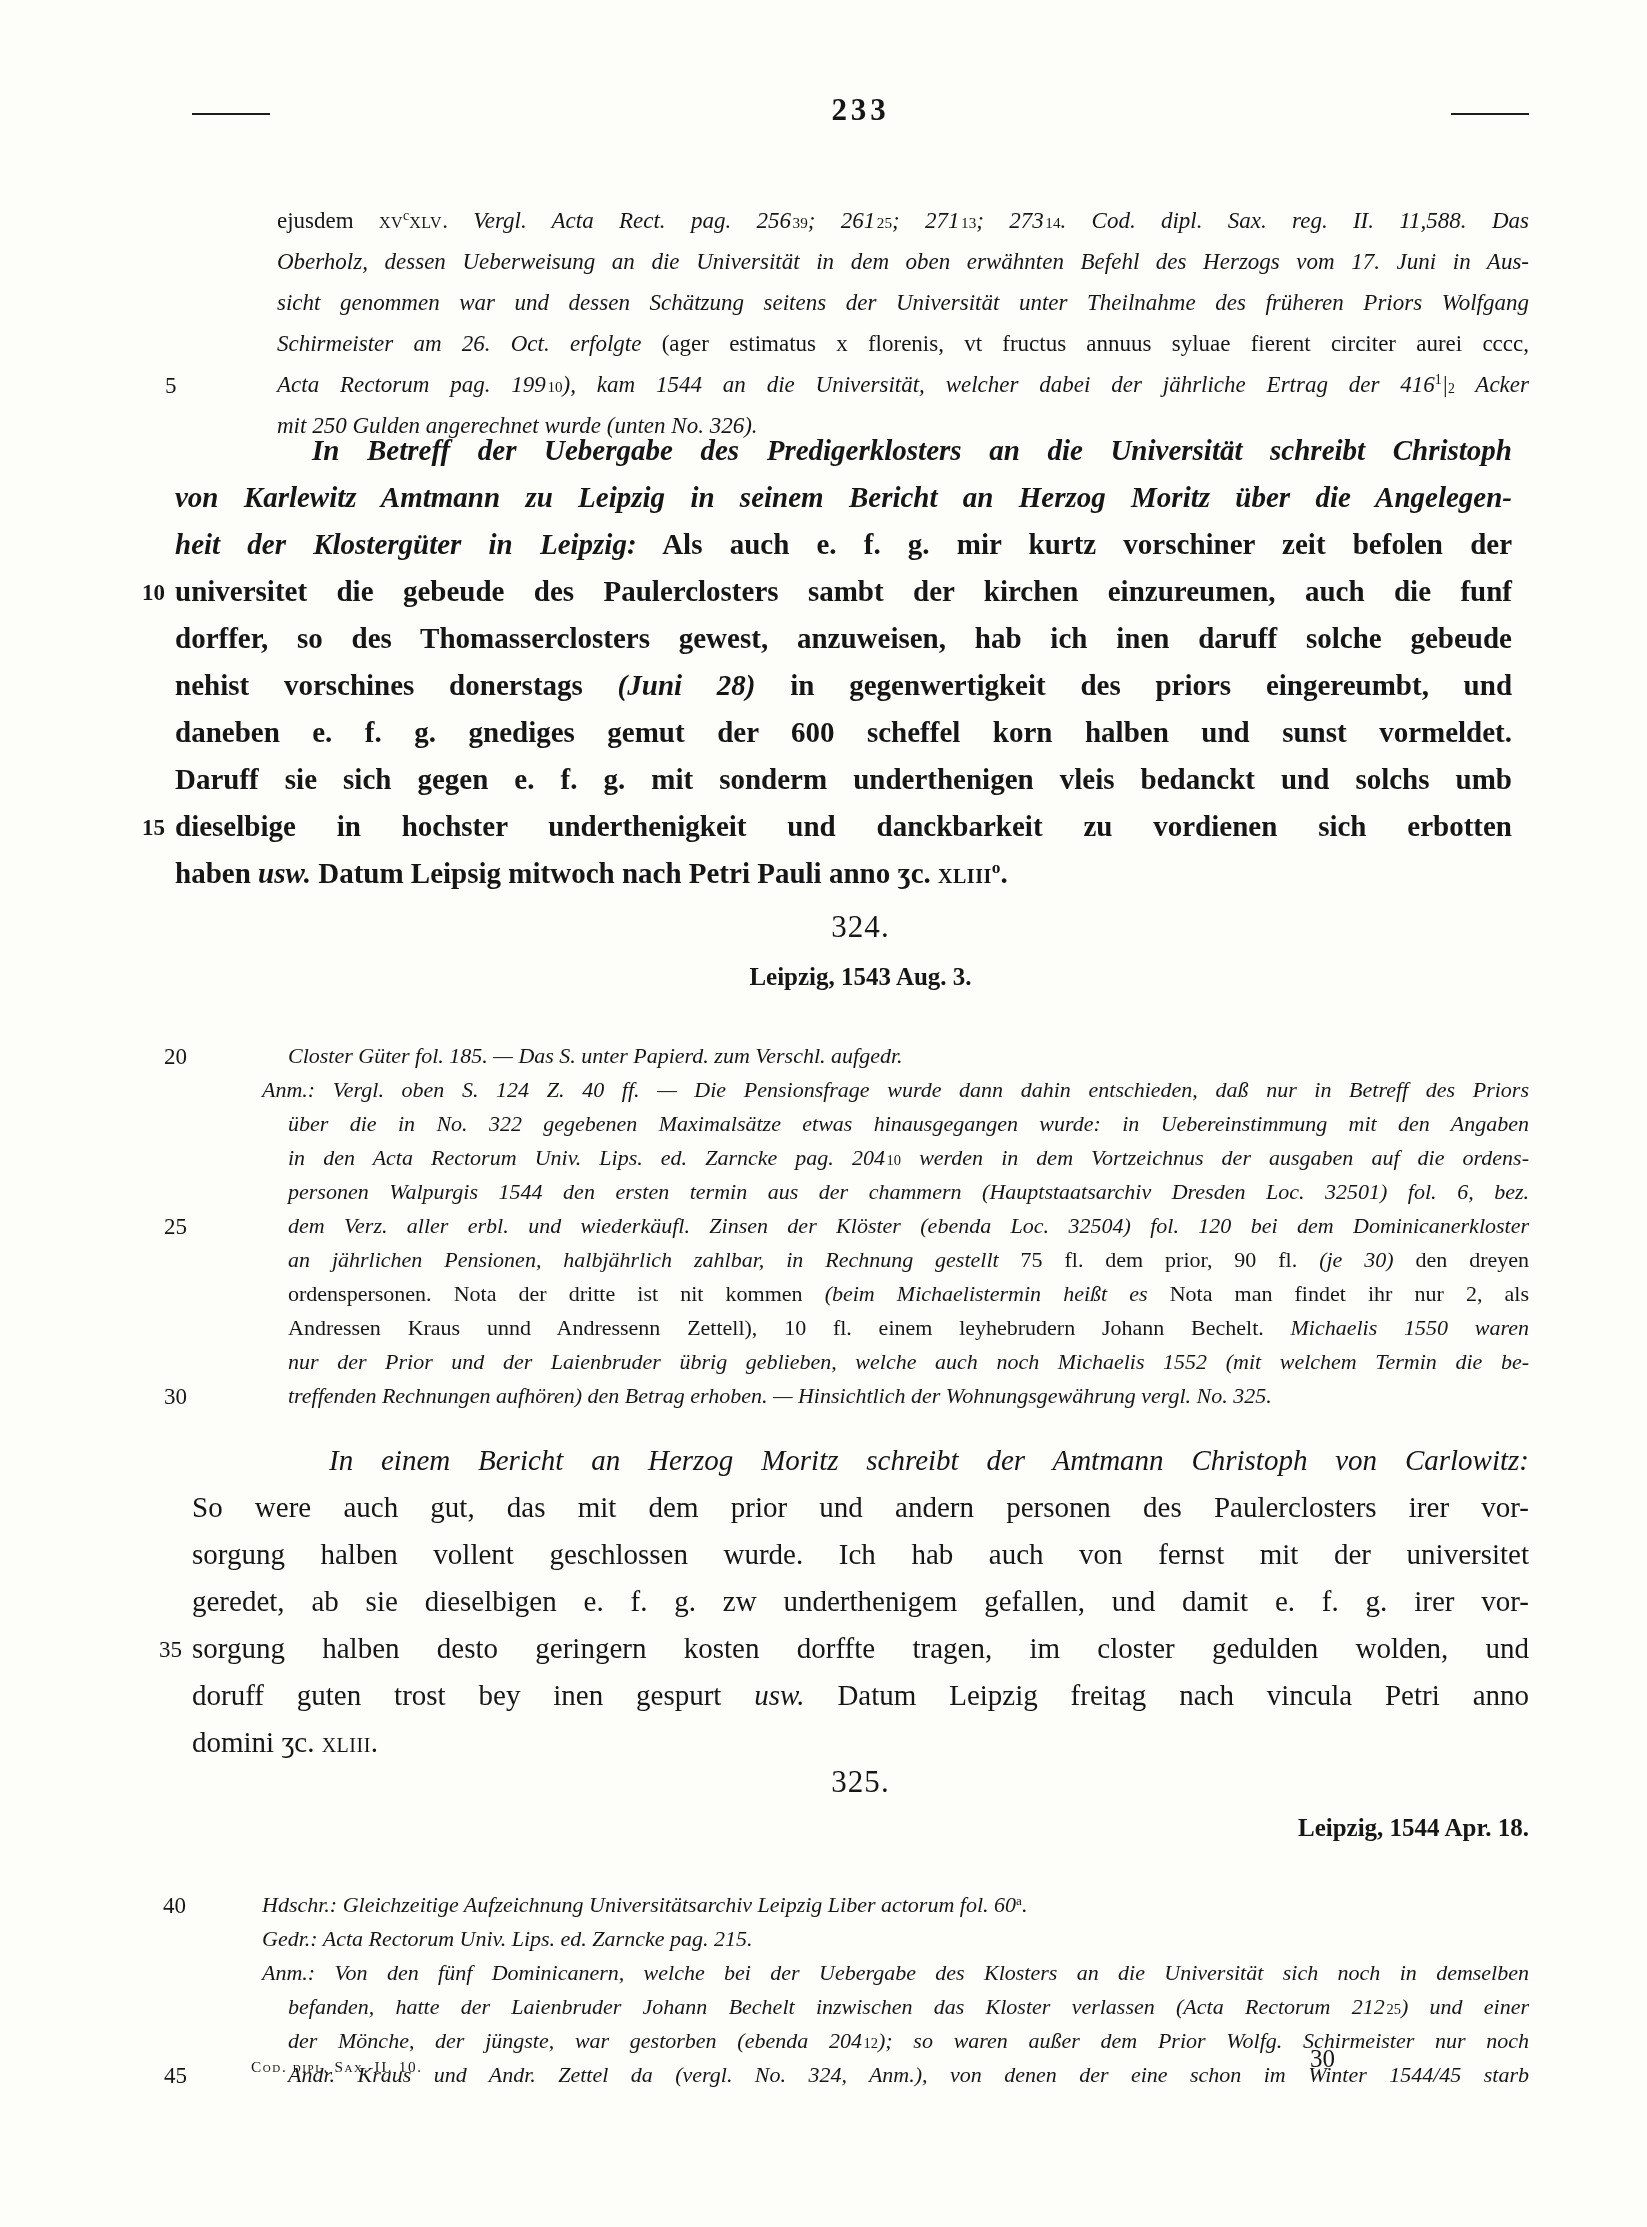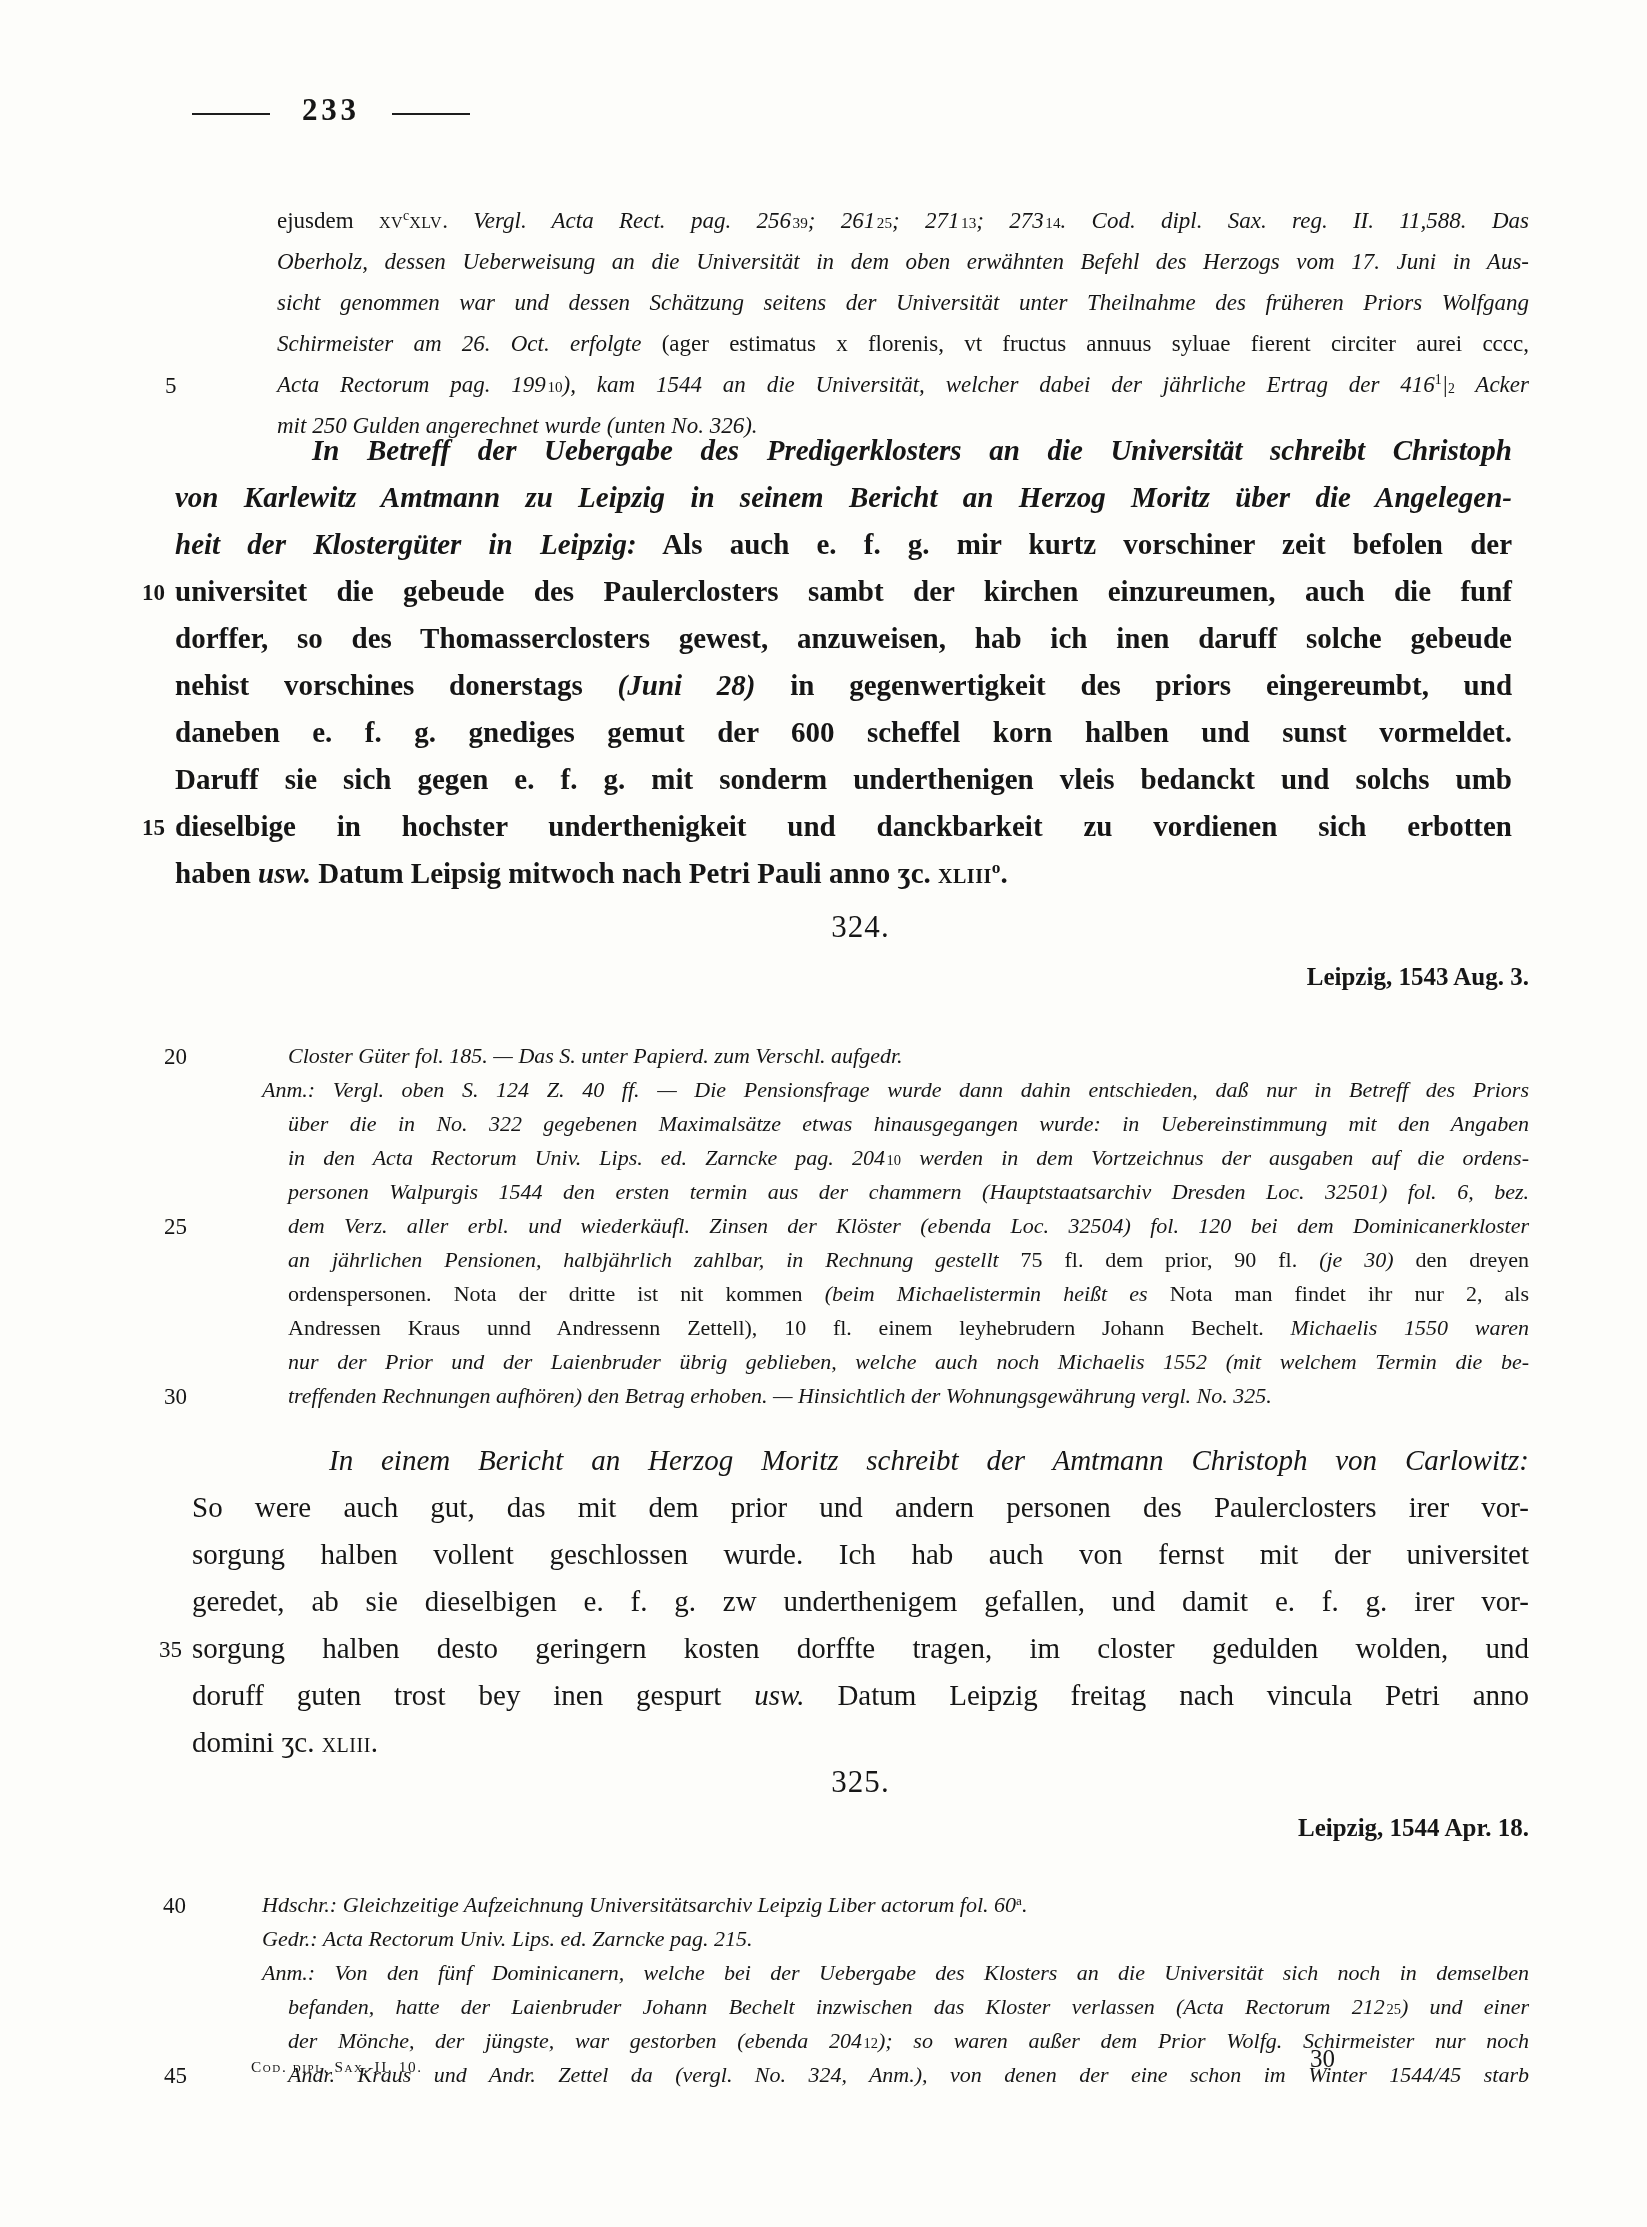--- a/index.html
+++ b/index.html
@@ -5,21 +5,21 @@
 <style>
   html,body{margin:0;padding:0;background:#777;}
   .page{
     position:relative;width:1647px;height:2227px;margin:0 auto;
     background:#fdfdfa;color:#161616;
     font-family:"Liberation Serif","DejaVu Serif",serif;
     overflow:hidden;
   }
   
   .pagehead{position:absolute;left:192px;top:92px;width:1337px;
-    display:flex;align-items:center;justify-content:flex-start;gap:32px;}
+    display:flex;align-items:center;justify-content:space-between;gap:20px;}
   .hrule{width:78px;height:2.7px;background:#1d1d1d;margin-top:7.7px;}
   .pagenum{font-size:31px;font-weight:bold;letter-spacing:3.8px;}
 
   
   .tblock{position:absolute;margin-top:36px;}
   .notecont{left:277px;top:164px;width:1252px;font-size:23px;line-height:41px;}
   .body1  {left:175px;top:391px;width:1337px;font-size:29px;line-height:47px;font-weight:bold;}
   .notes324{left:288px;top:1003px;width:1241px;font-size:22px;line-height:34px;}
   .body2  {left:192px;top:1401px;width:1337px;font-size:29px;line-height:47px;}
   .notes325{left:288px;top:1852px;width:1241px;font-size:22px;line-height:34px;}
@@ -40,21 +40,21 @@
   .seg-s{font-size:60%;vertical-align:0.55em;line-height:0;}
   .seg-sub{font-size:60%;vertical-align:-0.08em;line-height:0;}
   .seg-ref{font-size:66%;line-height:0;vertical-align:-0.03em;padding-left:1.6px;}
 
   .entryhead{position:absolute;left:192px;width:1337px;margin:0;
     text-align:center;font-size:31px;font-weight:normal;letter-spacing:1.1px;}
   .h324{top:909px;}
   .h325{top:1764px;}
   .entrydate{position:absolute;left:192px;width:1337px;
     text-align:right;font-size:25px;font-weight:bold;}
-  .d324{top:963px;}
+  .d324{top:963px;text-align:center;}
   .d325{top:1814px;}
 
   .sig{position:absolute;left:251px;top:2058px;font-size:15.3px;
     font-variant:small-caps;letter-spacing:1.6px;}
   .sheetnum{position:absolute;left:1310px;top:2045px;font-size:25px;}
 </style>
 </head>
 <body>
 
 <div class="page">

